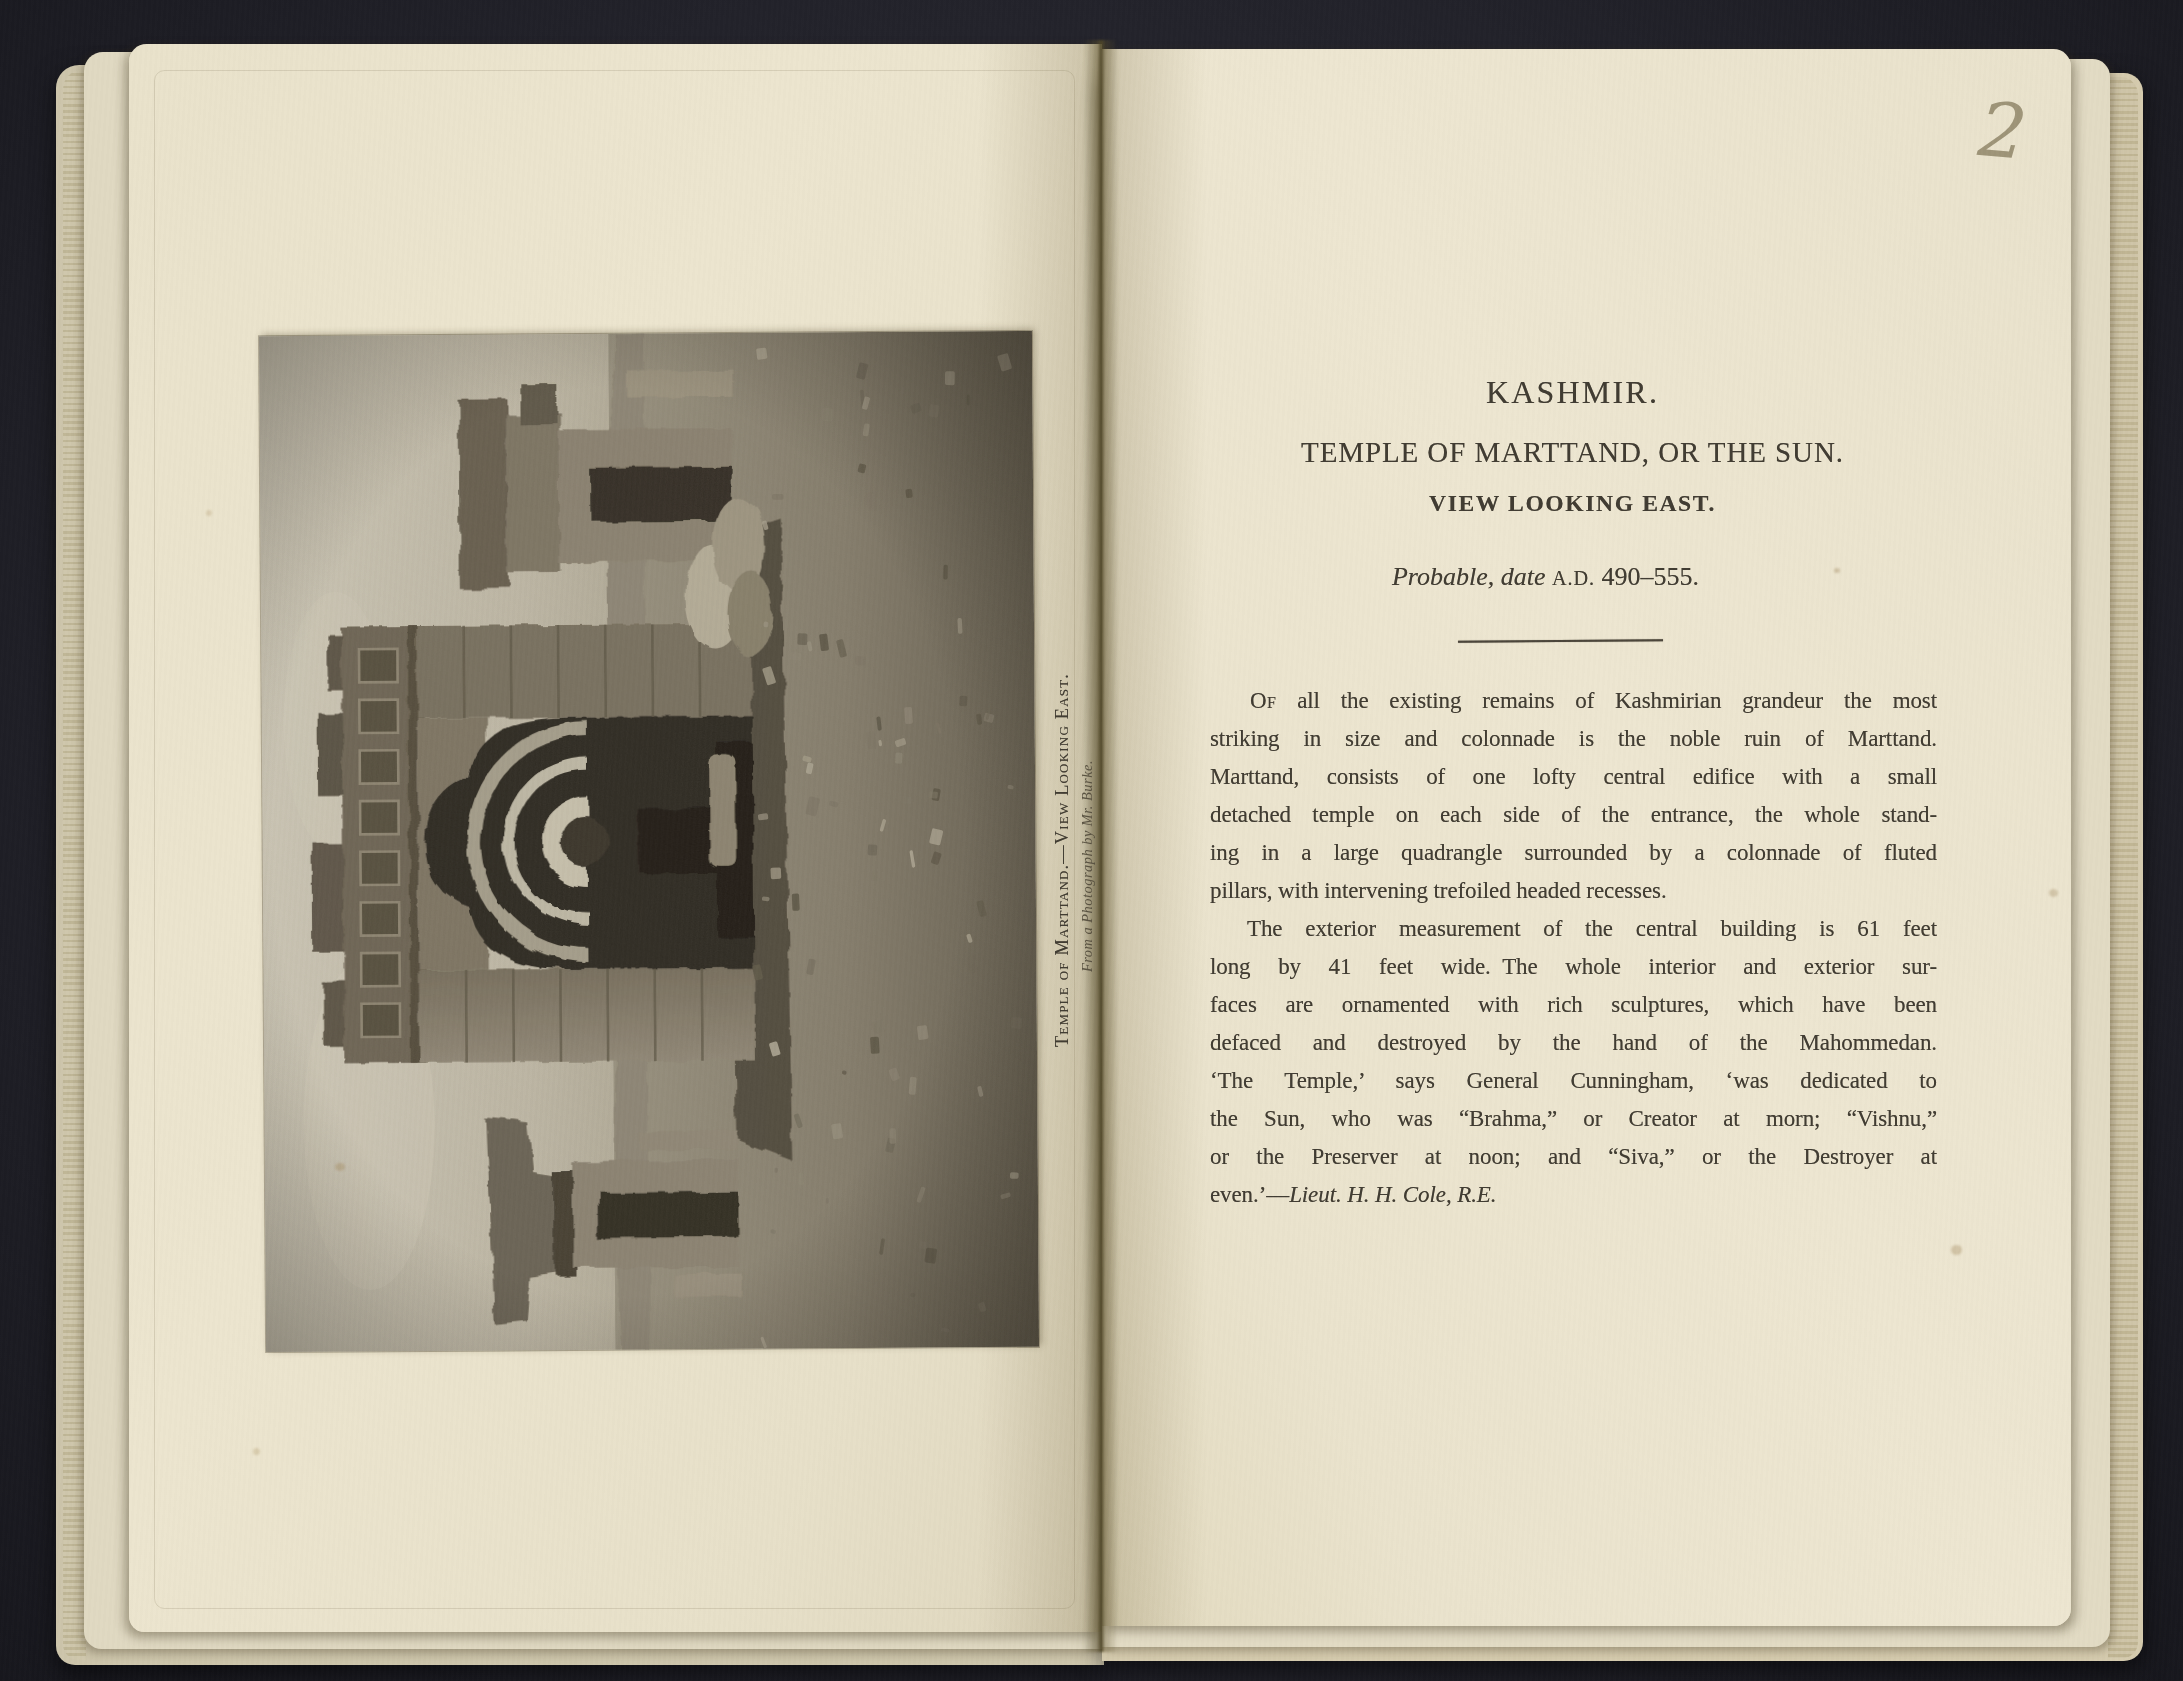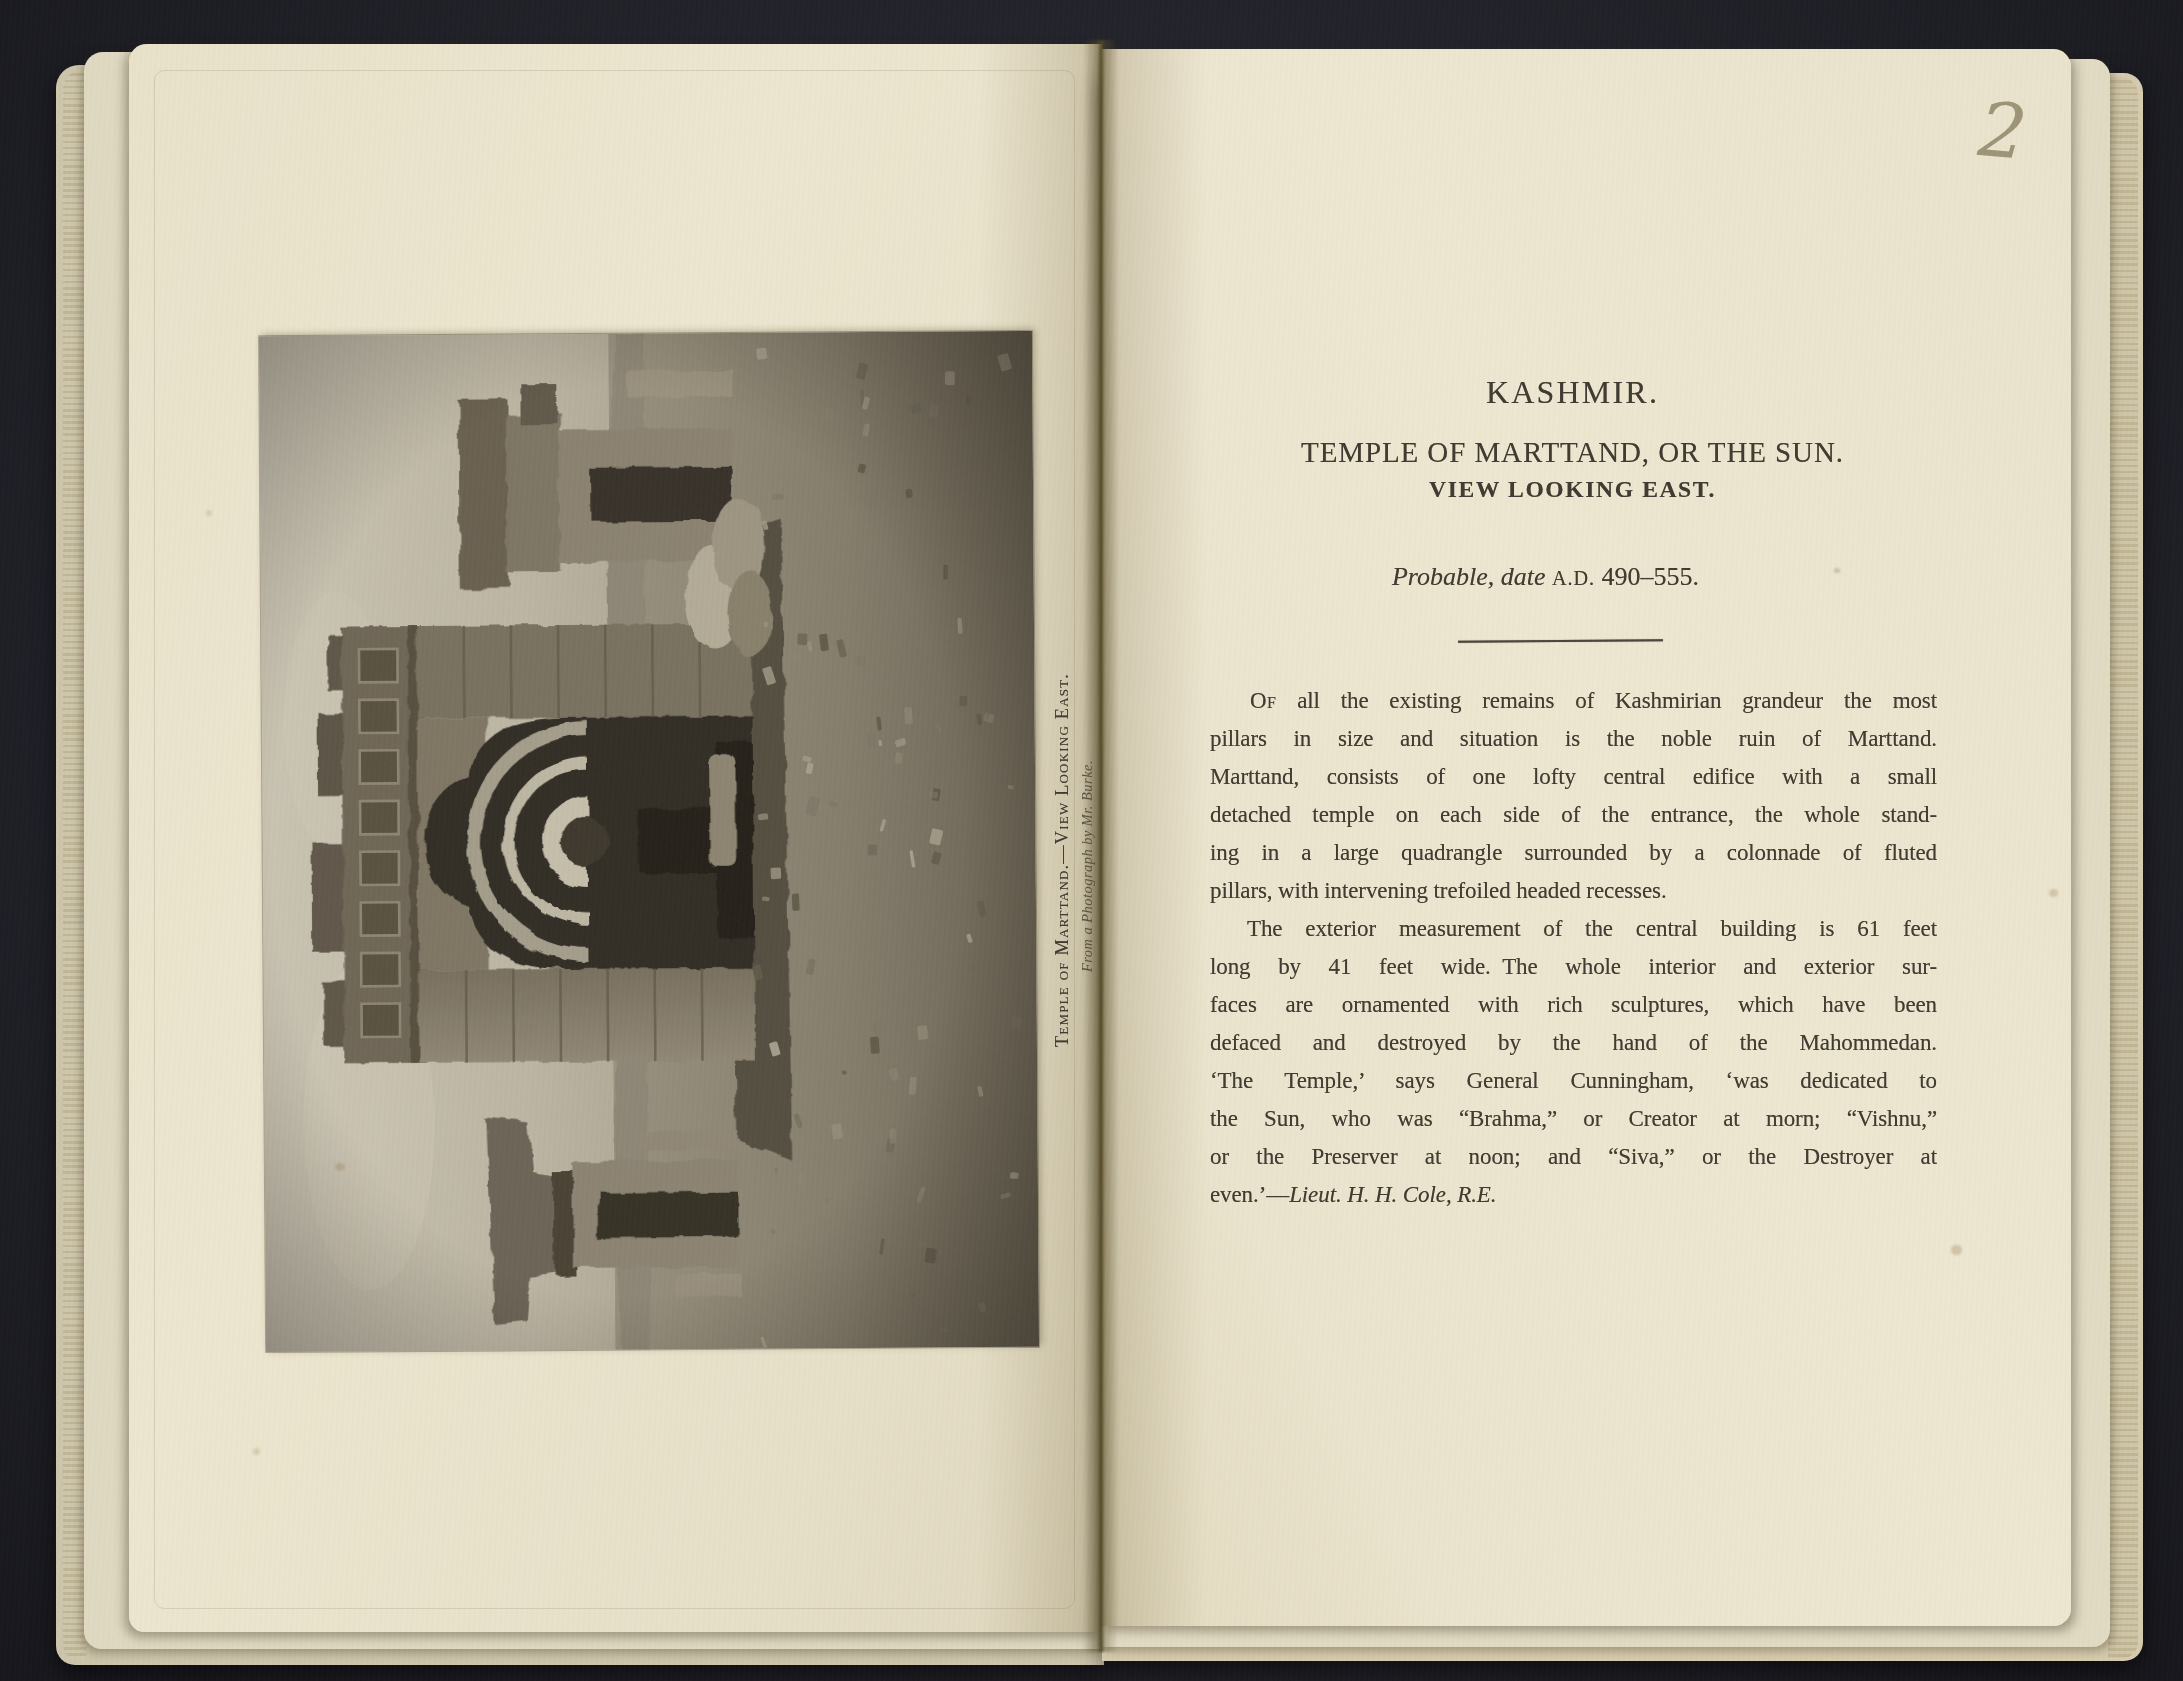--- a/index.html
+++ b/index.html
@@ -53,21 +53,21 @@
   .vcap{position:absolute;transform:translate(-50%,-50%) rotate(-90deg);white-space:nowrap;color:#4a443a;}
   .vcap1{left:1062px;top:860px;font-size:18.3px;letter-spacing:1.2px;font-variant:small-caps;}
   .vcap2{left:1087px;top:866px;font-size:14.4px;font-style:italic;color:#5a5342;letter-spacing:0.5px;}
 
   
   .ink{color:#413c32;text-shadow:0 0 0.4px rgba(65,60,50,.55);}
   .h-region{position:absolute;left:1210px;top:374px;width:725px;text-align:center;
             font-size:32px;letter-spacing:2.2px;}
   .h-title{position:absolute;left:1210px;top:436px;width:725px;text-align:center;
             font-size:29px;letter-spacing:0.9px;}
-  .h-sub{position:absolute;left:1210px;top:476px;width:725px;text-align:center;
+  .h-sub{position:absolute;left:1210px;top:490px;width:725px;text-align:center;
             font-size:23.6px;letter-spacing:1.6px;font-weight:bold;color:#45403五6;}
   .h-date{position:absolute;left:1183px;top:562px;width:725px;text-align:center;font-size:26px;}
   .h-date .it{}
   .h-date .era{font-size:.78em;letter-spacing:0.9px;}
   .rule{position:absolute;left:1458px;top:640px;width:205px;height:1.7px;background:#4c463b;
         transform:rotate(-.35deg);box-shadow:0 0 0.9px rgba(70,64,50,.7);}
 
   .body-col{position:absolute;left:1210px;top:682px;width:727px;font-size:23px;
             line-height:38px;letter-spacing:-0.1px;}
   .bline{text-align:justify;text-align-last:justify;white-space:normal;}
@@ -304,21 +304,21 @@
   <div class="h-sub ink" style="font-weight:600;color:#45403六6;">VIEW LOOKING EAST.</div>
   <div class="h-date ink">
     <span class="it">Probable, date</span>
     <span class="era">A.D.</span>
     <span>490–555.</span>
   </div>
   <div class="rule"></div>
 
   <div class="body-col ink">
       <div class="bline"><span class="lead-sc">Of</span> all the existing remains of Kashmirian grandeur the most</div>
-      <div class="bline">pillars in size and situation is the noble ruin of Marttand.</div>
+      <div class="bline">striking in size and colonnade is the noble ruin of Marttand.</div>
       <div class="bline">Marttand, consists of one lofty central edifice with a small</div>
       <div class="bline">detached temple on each side of the entrance, the whole stand-</div>
       <div class="bline">ing in a large quadrangle surrounded by a colonnade of fluted</div>
       <div class="bline nojust">pillars, with intervening trefoiled headed recesses.</div>
       <div class="bline indent">The exterior measurement of the central building is 61 feet</div>
       <div class="bline">long by 41 feet wide. The whole interior and exterior sur-</div>
       <div class="bline">faces are ornamented with rich sculptures, which have been</div>
       <div class="bline">defaced and destroyed by the hand of the Mahommedan.</div>
       <div class="bline">‘The Temple,’ says General Cunningham, ‘was dedicated to</div>
       <div class="bline">the Sun, who was “Brahma,” or Creator at morn; “Vishnu,”</div>

